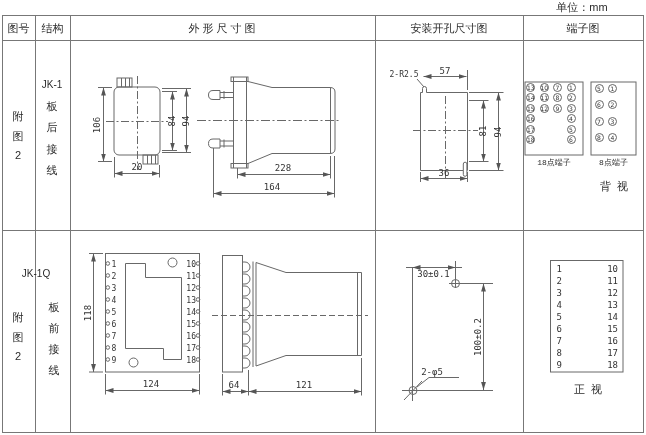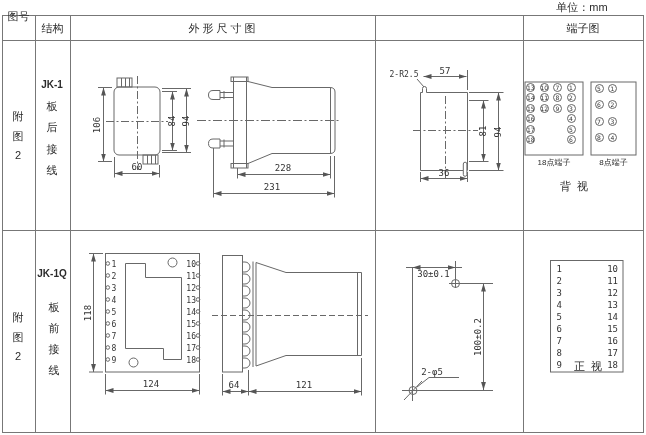--- a/index.html
+++ b/index.html
@@ -6,22 +6,22 @@
   .page{position:relative;width:646px;height:435px;background:#fff;overflow:hidden;
         font-family:"Liberation Sans","DejaVu Sans",sans-serif;color:#2b2b2b;}
   svg{position:absolute;left:0;top:0;}
   .t{position:absolute;transform:translate(-50%,-50%);white-space:pre;font-size:11px;color:#2b2b2b;}
   .tl{position:absolute;transform:translate(0,-50%);white-space:pre;}
   .tr{position:absolute;transform:translate(0,-50%);white-space:pre;text-align:right;display:block;}
   .rot{transform:translate(-50%,-50%) rotate(-90deg);}
   .dim{font-family:"DejaVu Sans Mono","Liberation Mono",monospace;font-size:9px;color:#333;}
   .dim8{font-family:"DejaVu Sans Mono","Liberation Mono",monospace;font-size:8px;color:#333;}
   .cn{font-size:11px;color:#2b2b2b;}
-  .cns{font-size:10px;color:#2b2b2b;font-weight:bold;}
-  .lbl8{font-size:8px;color:#2b2b2b;}
+  .cns{font-size:10px;color:#2b2b2b;}
+  .lbl8{font-size:8px;color:#2b2b2b;font-family:Liberation Mono, monospace;}
   .c{position:absolute;width:9px;height:9px;border:1px solid #666;border-radius:50%;
      box-sizing:border-box;font-size:6px;line-height:7px;text-align:center;color:#333;
      font-family:"DejaVu Sans","Liberation Sans",sans-serif;}
   .num{font-family:"DejaVu Sans Mono","Liberation Mono",monospace;font-size:8px;color:#333;}
   .num9{font-family:"DejaVu Sans Mono","Liberation Mono",monospace;font-size:9px;color:#333;}
 </style>
 </head>
 <body>
 
 <div class="page">
@@ -192,40 +192,41 @@
       <line x1="429" y1="377.5" x2="417" y2="387"></line>
     </g>
 
     <g stroke="#686868" fill="none" stroke-width="1">
       <rect x="550.5" y="260.5" width="72.5" height="111.5"></rect>
     </g>
   </svg>
 
   <span class="t cn" style="left:582px;top:7px">单位：mm</span>
 
-  <span class="t cn" style="left:18.5px;top:16px">图号</span>
+  <span class="t cn" style="left:18.5px;top:28px">图号</span>
   <span class="t cn" style="left:52.5px;top:28px">结构</span>
   <span class="t cn" style="left:222px;top:28px">外 形 尺 寸 图</span>
+  <span class="t cn" style="left:449px;top:28px">安装开孔尺寸图</span>
   <span class="t cn" style="left:583px;top:28px">端子图</span>
 
   <span class="t cn" style="left:18px;top:116px">附</span>
   <span class="t cn" style="left:18px;top:136px">图</span>
   <span class="t cn" style="left:18px;top:155px">2</span>
   <span class="t cns" style="left:52px;top:84px">JK-1</span>
   <span class="t cn" style="left:52px;top:106px">板</span>
   <span class="t cn" style="left:52px;top:127px">后</span>
   <span class="t cn" style="left:52px;top:149px">接</span>
   <span class="t cn" style="left:52px;top:170px">线</span>
 
   <span class="t dim rot" style="left:97px;top:124.5px">106</span>
   <span class="t dim rot" style="left:171.5px;top:121px">84</span>
   <span class="t dim rot" style="left:185.5px;top:120.5px">94</span>
-  <span class="t dim" style="left:137px;top:167px">60</span>
+  <span class="t dim" style="left:137px;top:167px">20</span>
   <span class="t dim" style="left:283px;top:168px">228</span>
-  <span class="t dim" style="left:272px;top:187px">231</span>
+  <span class="t dim" style="left:272px;top:187px">164</span>
   <span class="t dim8" style="left:404px;top:73.5px">2-R2.5</span>
   <span class="t dim" style="left:445px;top:70.5px">57</span>
   <span class="t dim rot" style="left:482.5px;top:131px">81</span>
   <span class="t dim rot" style="left:497.5px;top:131.5px">94</span>
   <span class="t dim" style="left:444px;top:172.5px">36</span>
 
   <span class="c" style="left:526px;top:82.5px">13</span>
   <span class="c" style="left:539.5px;top:82.5px">10</span>
   <span class="c" style="left:553px;top:82.5px">7</span>
   <span class="c" style="left:566.5px;top:82.5px">1</span>
@@ -248,26 +249,26 @@
   <span class="c" style="left:608px;top:83.5px">1</span>
   <span class="c" style="left:594.5px;top:100px">6</span>
   <span class="c" style="left:608px;top:100px">2</span>
   <span class="c" style="left:594.5px;top:116.5px">7</span>
   <span class="c" style="left:608px;top:116.5px">3</span>
   <span class="c" style="left:594.5px;top:133px">8</span>
   <span class="c" style="left:608px;top:133px">4</span>
 
   <span class="t lbl8" style="left:554px;top:162px">18点端子</span>
   <span class="t lbl8" style="left:613.5px;top:162px">8点端子</span>
-  <span class="t cn" style="left:574px;top:185.5px">背  视</span>
+  <span class="t cn" style="left:614px;top:185.5px">背  视</span>
 
   <span class="t cn" style="left:18px;top:317px">附</span>
   <span class="t cn" style="left:18px;top:337px">图</span>
   <span class="t cn" style="left:18px;top:356px">2</span>
-  <span class="t cns" style="left:52px;top:273px">JK-1Q</span>
+  <span class="t cns" style="left:36px;top:273px">JK-1Q</span>
   <span class="t cn" style="left:54px;top:307px">板</span>
   <span class="t cn" style="left:54px;top:328px">前</span>
   <span class="t cn" style="left:54px;top:349px">接</span>
   <span class="t cn" style="left:54px;top:370px">线</span>
 
   <span class="tl num" style="left:111.5px;top:264px">1</span>
   <span class="tl num" style="left:111.5px;top:276px">2</span>
   <span class="tl num" style="left:111.5px;top:288px">3</span>
   <span class="tl num" style="left:111.5px;top:300px">4</span>
   <span class="tl num" style="left:111.5px;top:312px">5</span>
@@ -305,15 +306,15 @@
   <span class="tr num9" style="left:594px;top:269px;width:24px">10</span>
   <span class="tr num9" style="left:594px;top:281px;width:24px">11</span>
   <span class="tr num9" style="left:594px;top:293px;width:24px">12</span>
   <span class="tr num9" style="left:594px;top:305px;width:24px">13</span>
   <span class="tr num9" style="left:594px;top:317px;width:24px">14</span>
   <span class="tr num9" style="left:594px;top:329px;width:24px">15</span>
   <span class="tr num9" style="left:594px;top:340.5px;width:24px">16</span>
   <span class="tr num9" style="left:594px;top:352.5px;width:24px">17</span>
   <span class="tr num9" style="left:594px;top:364.5px;width:24px">18</span>
 
-  <span class="t cn" style="left:588px;top:366px">正  视</span>
+  <span class="t cn" style="left:588px;top:389px">正  视</span>
 
 </div>
 
 </body></html>

